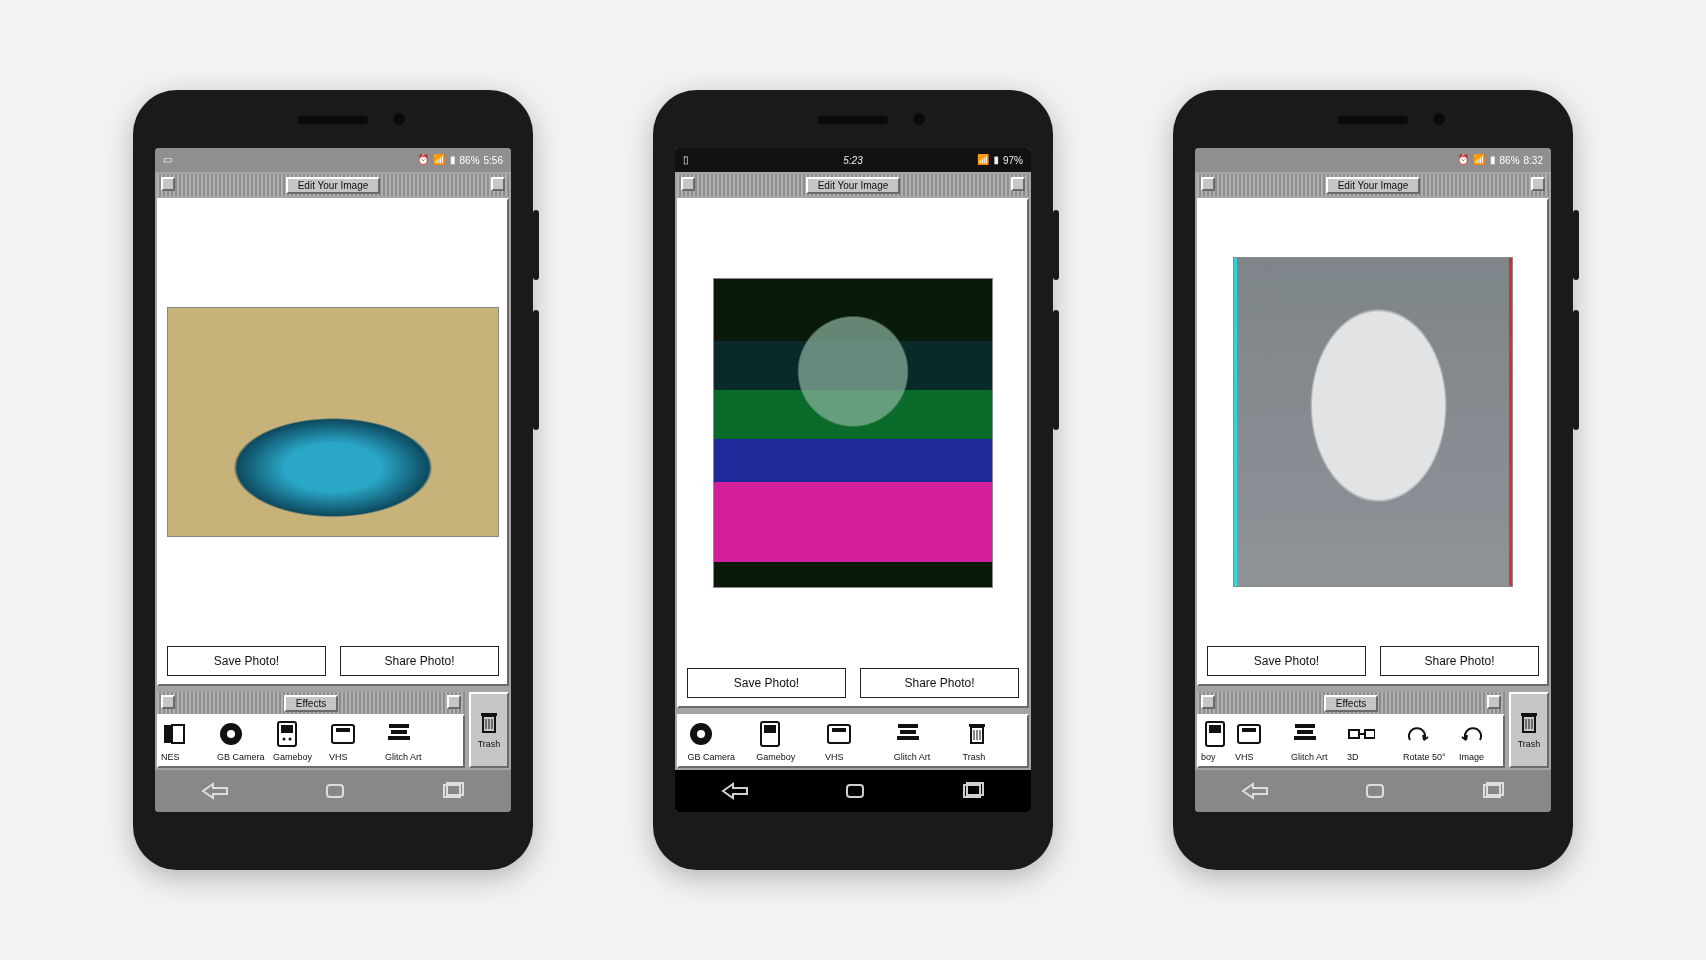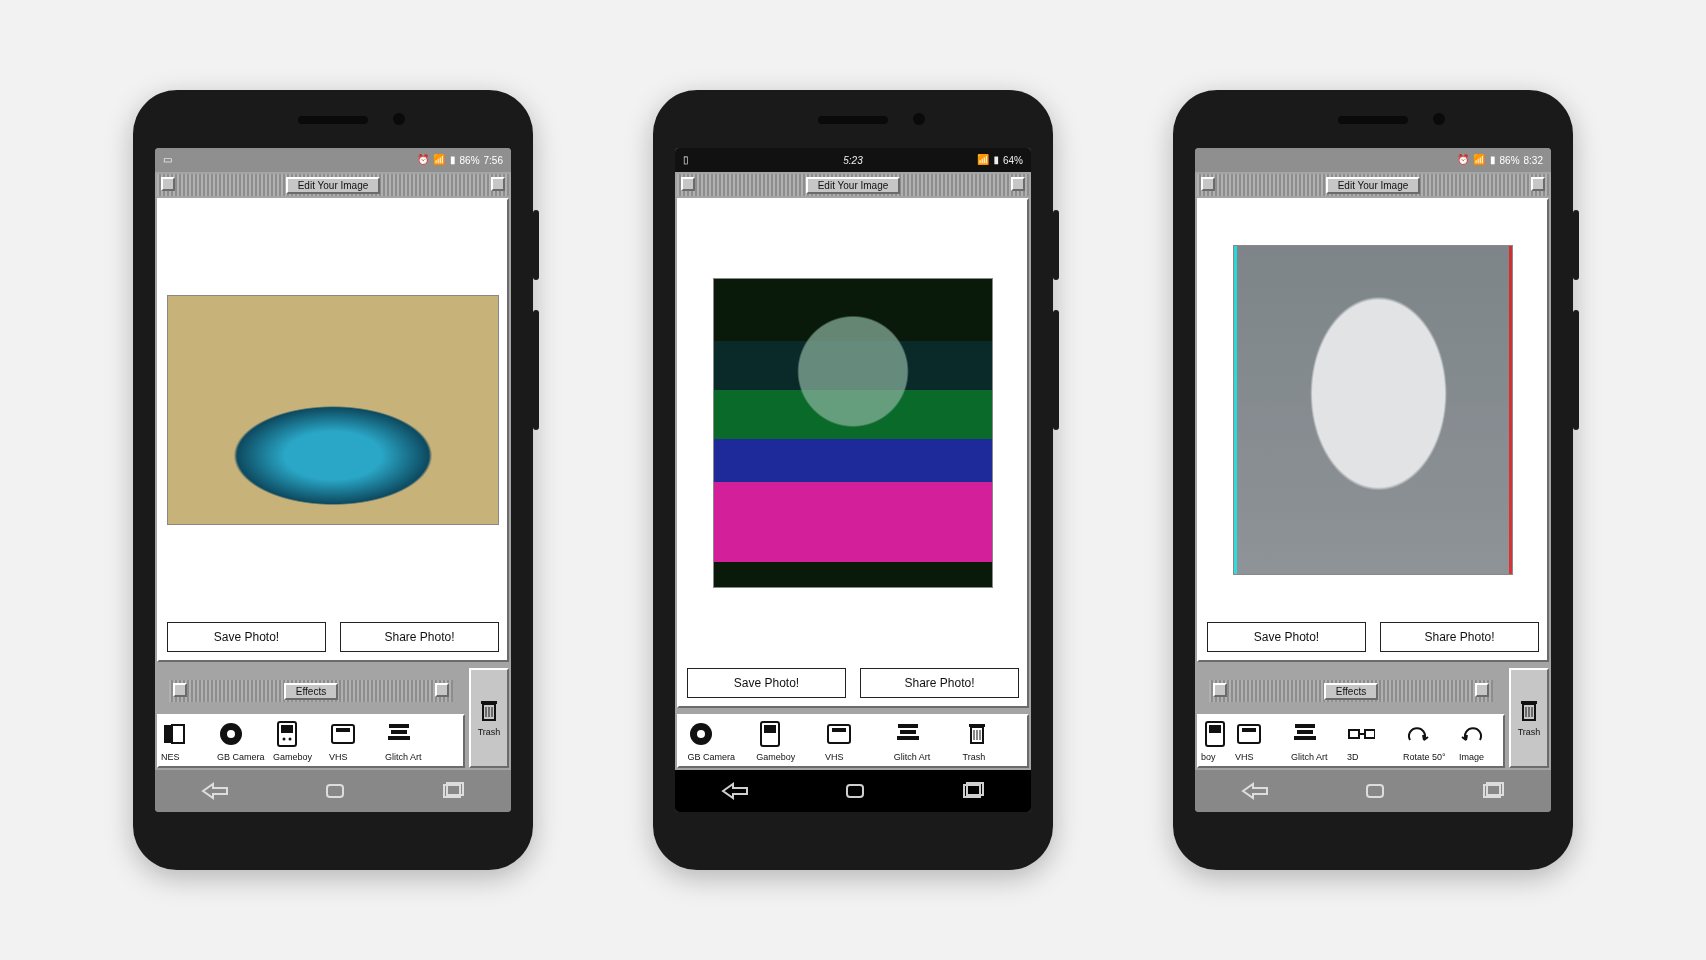--- a/index.html
+++ b/index.html
@@ -150,21 +150,21 @@
     text-align:center;
     color:#111;
     cursor:pointer;
   }
 
   .effectsbar {
     margin: 4px 2px 2px 2px;
     display:flex; gap:4px;
   }
   .effectswin { flex:1; display:flex; flex-direction:column; }
-  .effectswin .titlebar { margin:12px;text-align:right; }
+  .effectswin .titlebar { margin:0;text-align:right; }
   .effectscontent {
     background:#fff;
     border-left:2px solid #fff; border-top:2px solid #fff;
     border-right:2px solid #6b6b6b; border-bottom:2px solid #6b6b6b;
     display:flex; align-items:center; padding:4px 2px;
     overflow:hidden;
   }
   .effect {
     display:flex; flex-direction:column; 
     width: 56px; flex-shrink:0;
@@ -204,21 +204,21 @@
     <div class="statusbar" style="position:relative">
       <div class="sb-left">
         <span class="sb-icon">▭</span>
       </div>
       <span class="center"></span>
       <div class="sb-right">
         <span class="sb-icon">⏰</span>
         <span class="sb-icon">📶</span>
         <span class="sb-icon">▮</span>
         <span>86%</span>
-        <span>7:56</span>
+        <span>5:56</span>
       </div>
     </div>
 
     <div class="titlebar stripes">
       <div class="sq l"></div>
       <div class="label">Edit Your Image</div>
       <div class="sq r"></div>
     </div>
     <div class="editpanel">
       <div class="canvas">
@@ -326,21 +326,21 @@
     <div class="vol"></div>
   <div class="screen dark-sb">
     <div class="statusbar" style="position:relative">
       <div class="sb-left">
         <span class="sb-icon">▯</span>
       </div>
       <span class="center">5:23</span>
       <div class="sb-right">
         <span class="sb-icon">📶</span>
         <span class="sb-icon">▮</span>
-        <span>64%</span>
+        <span>97%</span>
       </div>
     </div>
 
     <div class="titlebar stripes">
       <div class="sq l"></div>
       <div class="label">Edit Your Image</div>
       <div class="sq r"></div>
     </div>
     <div class="editpanel">
       <div class="canvas">

